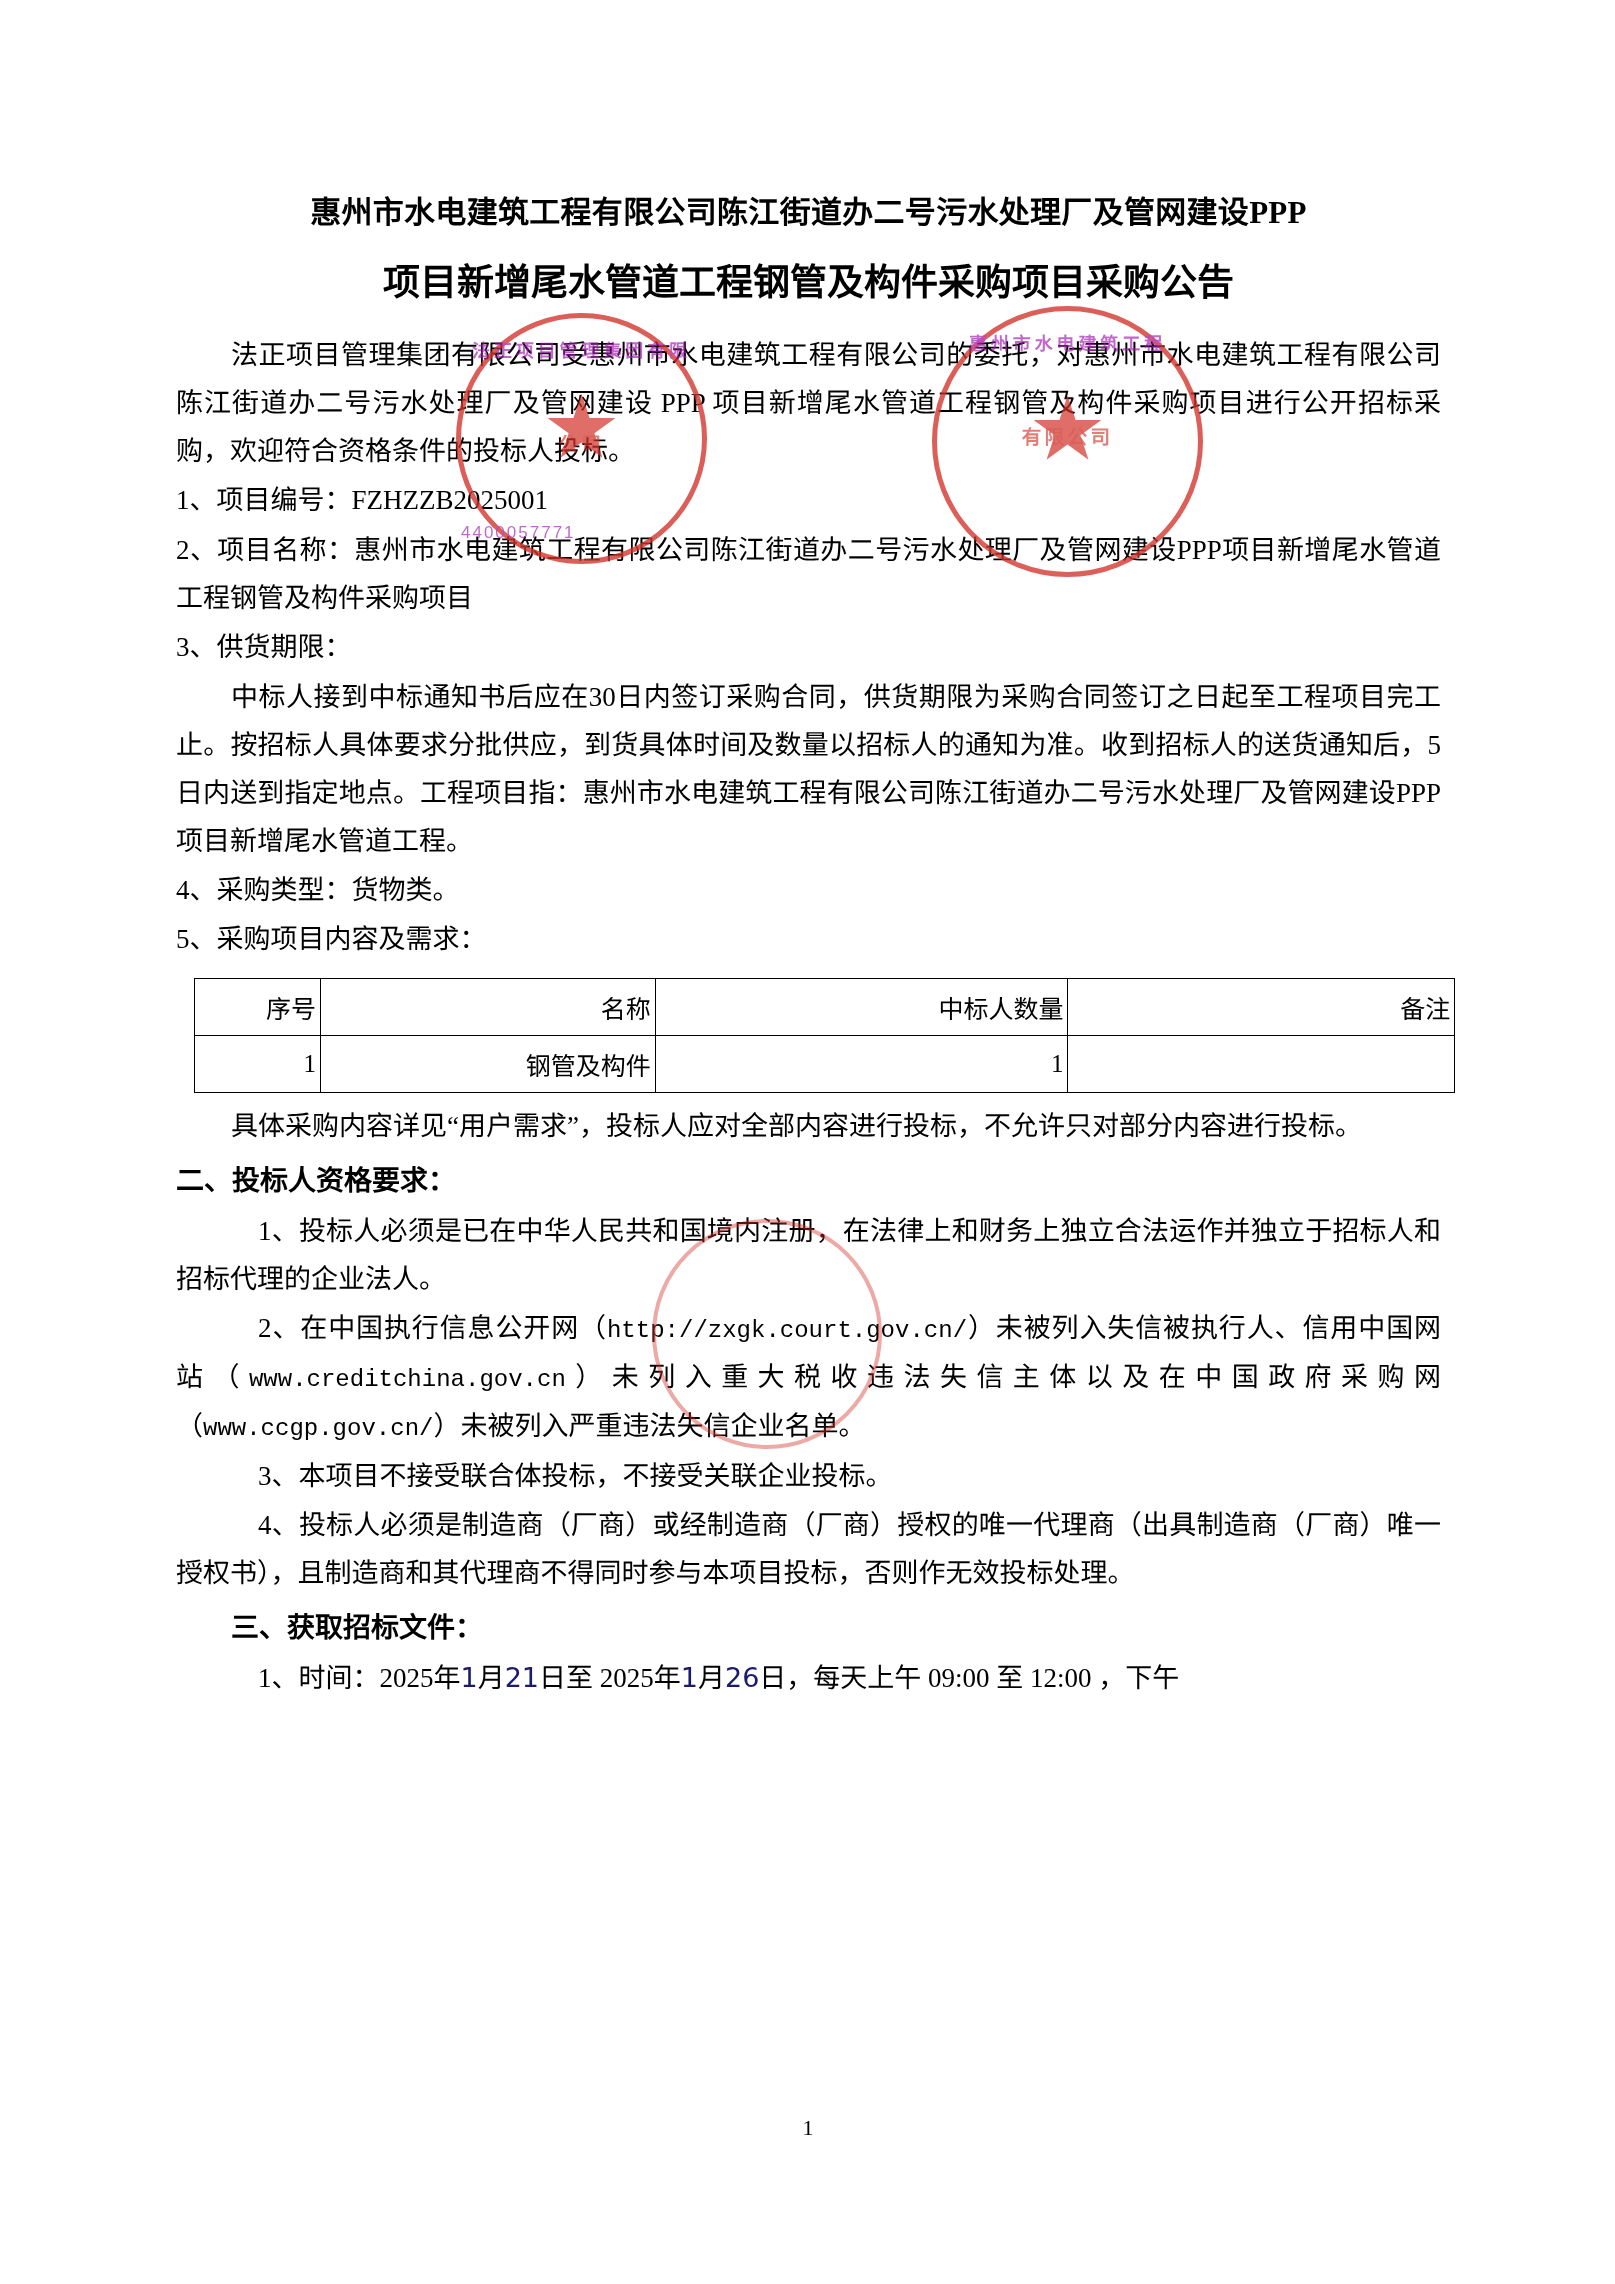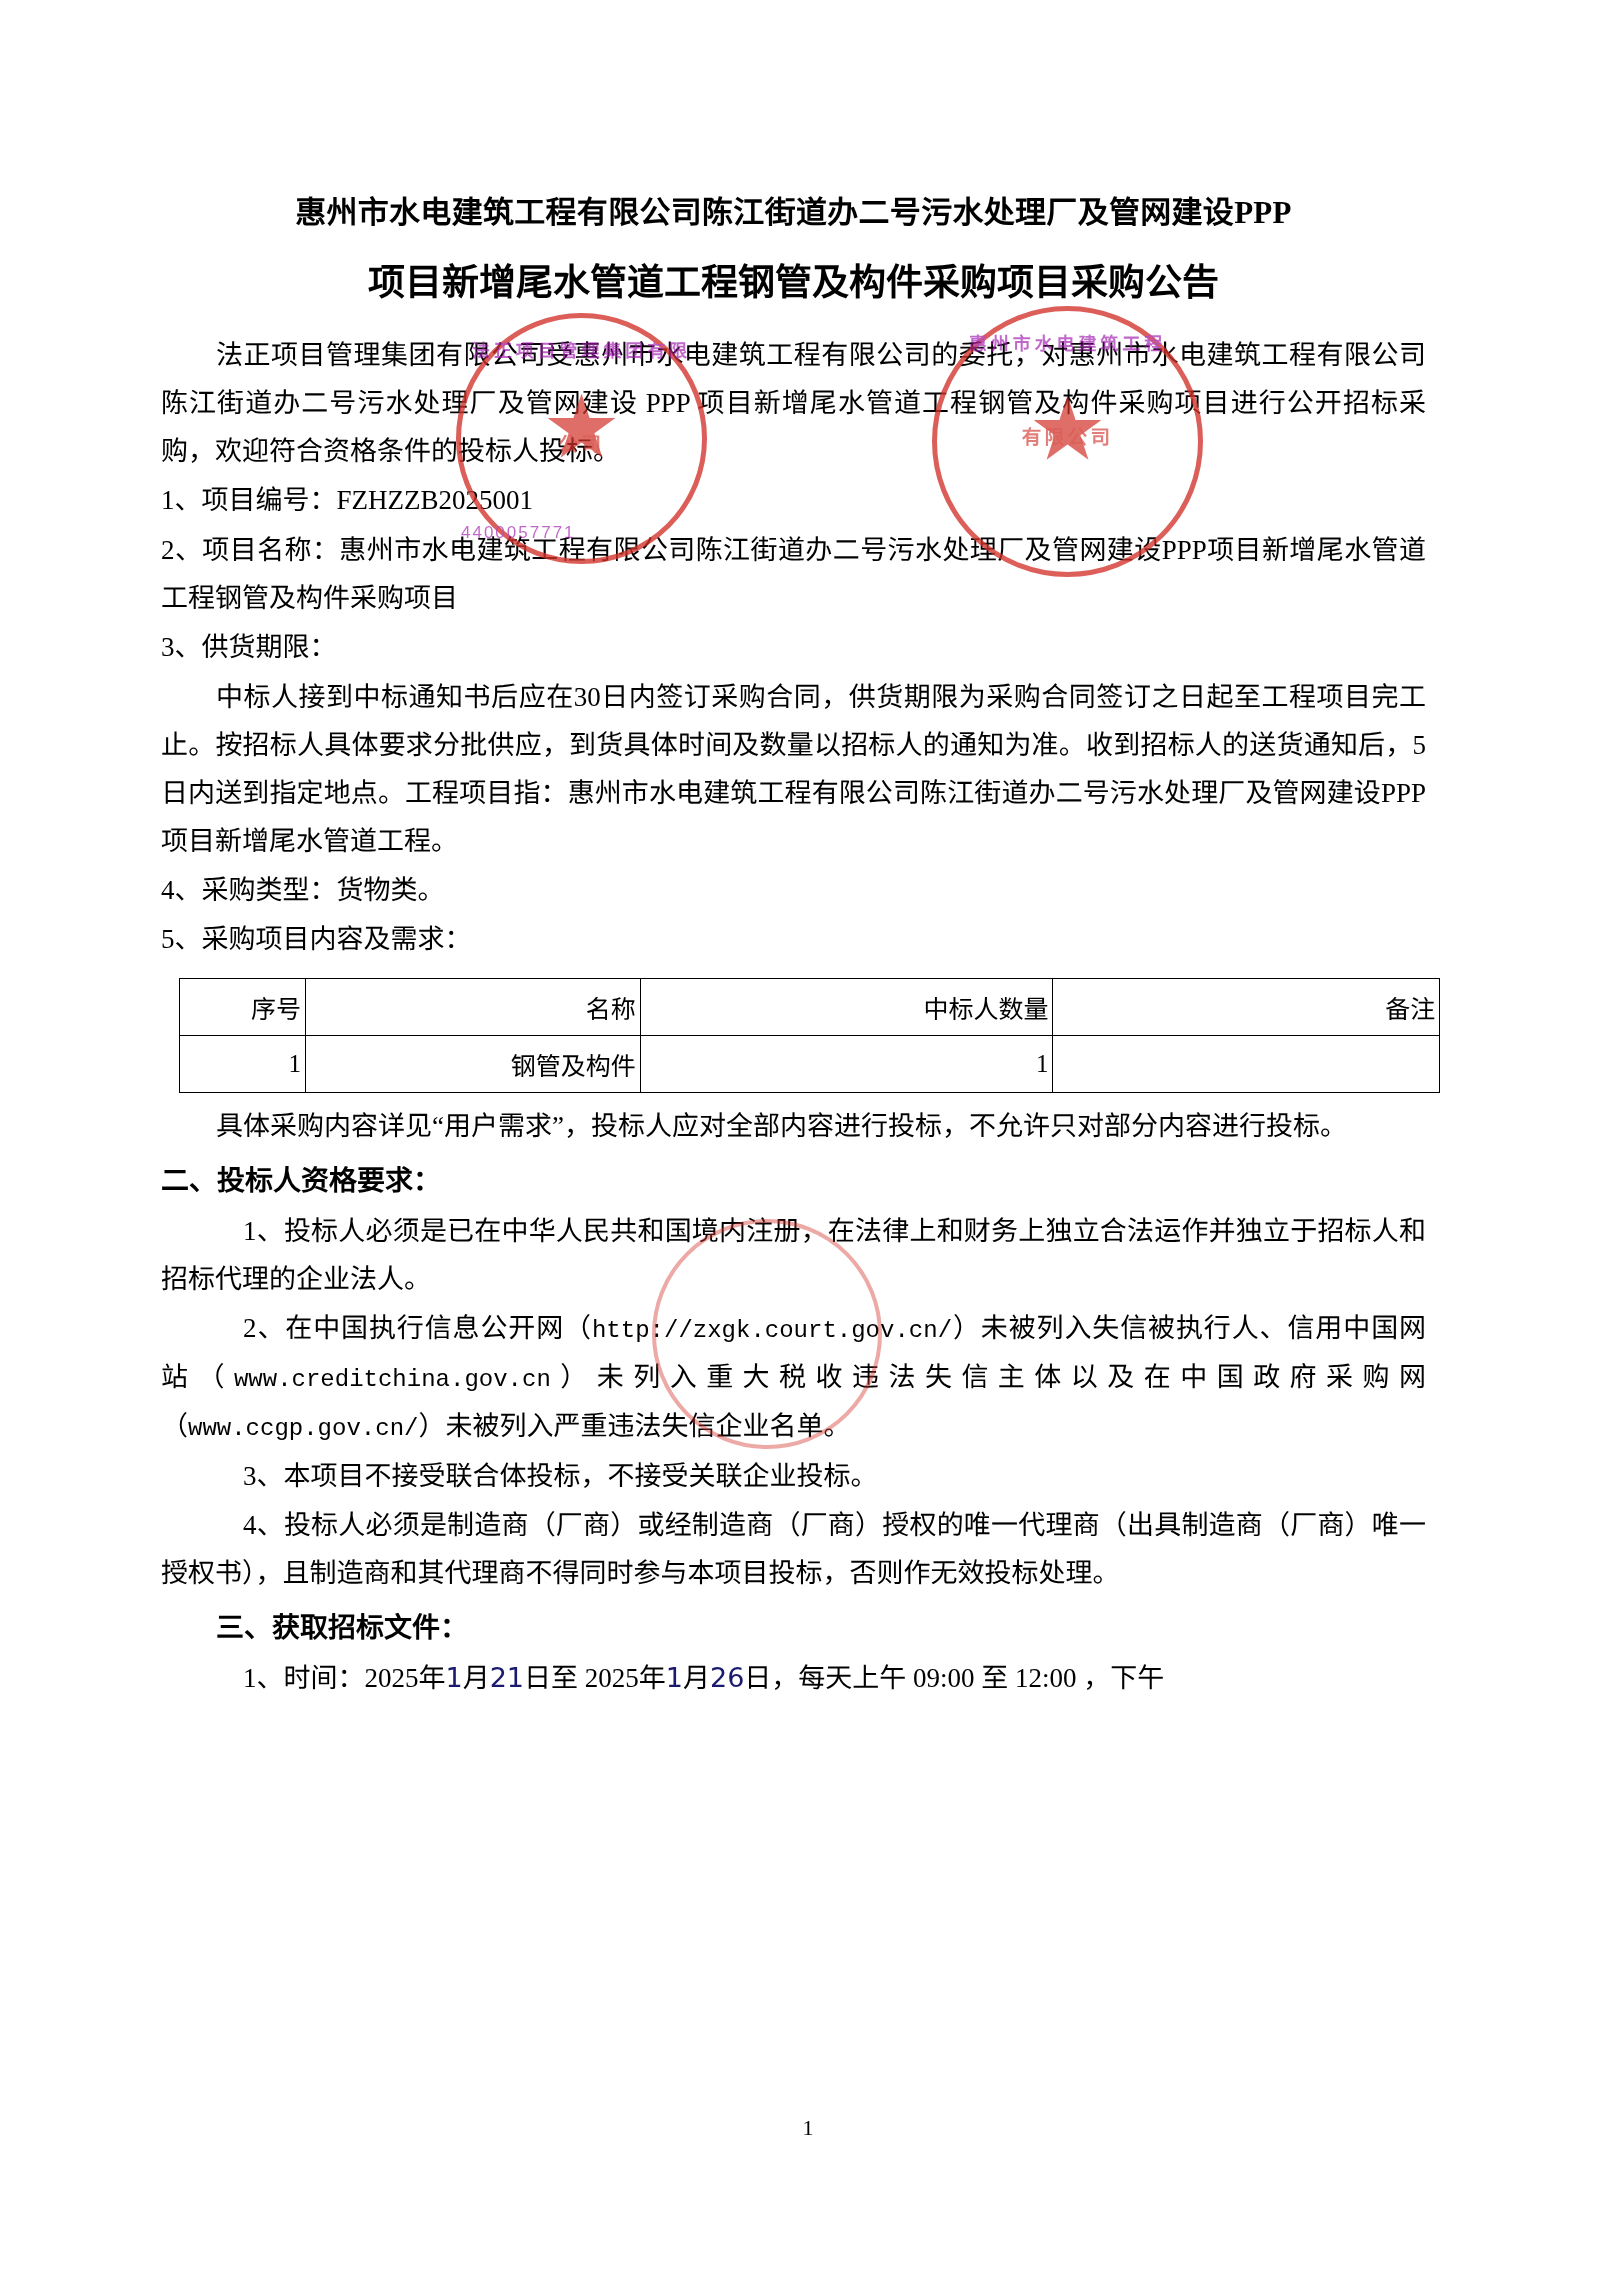--- a/index.html
+++ b/index.html
@@ -19,21 +19,21 @@
   .page {
     position: absolute;
     left: 0; top: 0;
     width: 1616px;
     height: 2284px;
     background: #fff;
   }
 
   .content {
     position: absolute;
-    left: 161px;
+    left: 176px;
     top: 189px;
     width: 1265px;
   }
 
   h1.doc-title {
     font-size: 31px;
     font-weight: bold;
     line-height: 1.55;
     text-align: center;
     margin: 0 0 3.9px 0;

